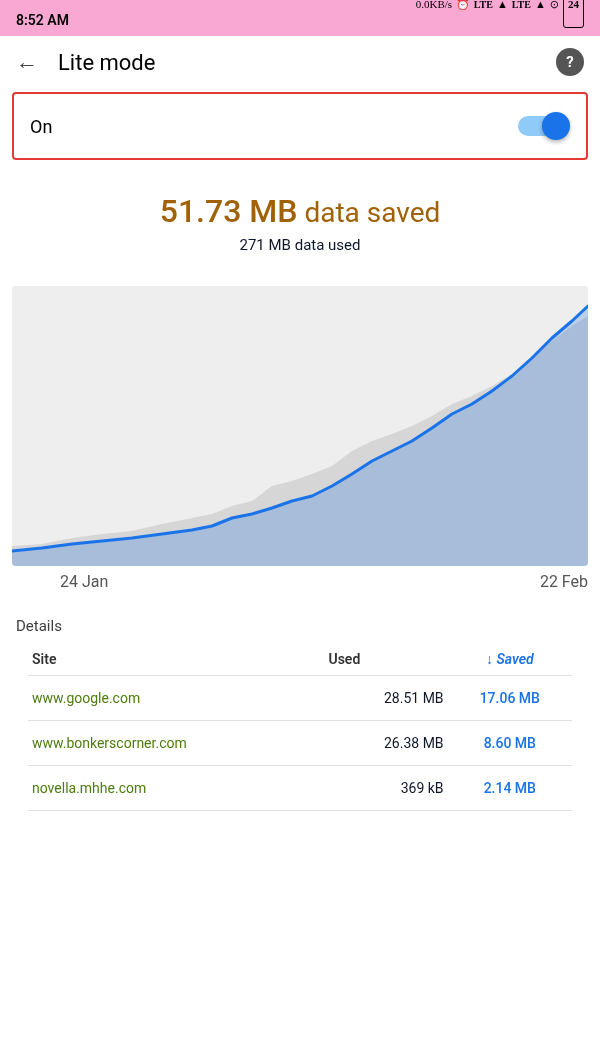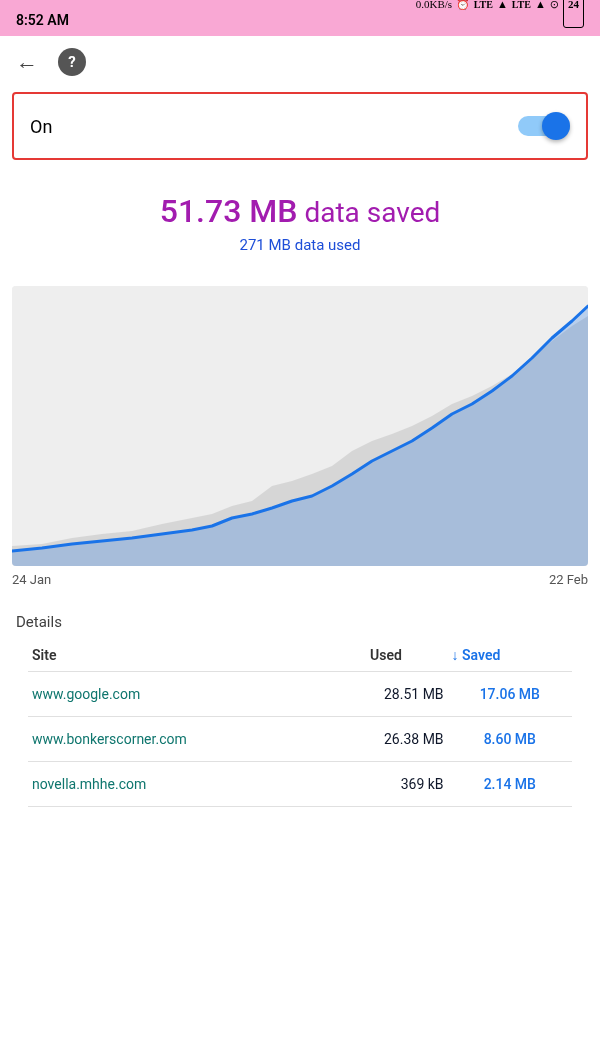--- a/index.html
+++ b/index.html
@@ -116,52 +116,53 @@
       box-shadow: 0 2px 4px rgba(0,0,0,0.3);
     }
 
     
     .data-saved-section {
       text-align: center;
       padding: 28px 16px 16px;
     }
     .data-saved-main {
       font-size: 28px;
-      color: #a21caf;
+      color: #a16207;
       font-weight: 400;
     }
     .data-saved-main .amount {
       font-size: 32px;
       font-weight: 500;
     }
     .data-used-sub {
       font-size: 15px;
-      color: #1d4ed8;
+      color: #0f172a;
       margin-top: 6px;
     }
 
     
     .chart-container {
       margin: 16px 12px 0;
       background: #f0f0f0;
       border-radius: 4px;
       overflow: hidden;
       height: 280px;
       position: relative;
     }
     .chart-svg {
       width: 100%;
       height: 100%;
     }
     .chart-labels {
       display: flex;
       justify-content: space-between;
       padding: 6px 12px;
-      font-size: 13px;
+      font-size: 16px;
       color: #555;
+      margin-left: 48px;
     }
 
     
     .details-link {
       padding: 20px 16px 8px;
       font-size: 15px;
       color: #404040;
       cursor: pointer;
     }
 
@@ -176,30 +177,31 @@
     }
     .data-table th {
       text-align: left;
       font-size: 14px;
       font-weight: 600;
       color: #333;
       padding: 8px 4px;
       border-bottom: 1.5px solid #e0e0e0;
     }
     .data-table th.right {
+      text-align: left;
+    }
+    .data-table th.saved-col {
       text-align: center;
-    }
-    .data-table th.saved-col {
-      text-align: left;
       color: #1a73e8;
+      font-style: italic;
     }
     .data-table td {
       padding: 14px 4px;
       font-size: 14px;
-      color: #0f766e;
+      color: #4d7c0f;
       border-bottom: 1px solid #e0e0e0;
     }
     .data-table td.right {
       text-align: right;
       color: #0f172a;
     }
     .data-table td.saved-val {
       text-align: center;
       color: #1a73e8;
       font-weight: 500;
@@ -217,20 +219,21 @@
     <span>▲</span>
     <span style="font-size:10px;font-weight:700;">LTE</span>
     <span>▲</span>
     <span>⊙</span>
     <span class="battery-box">24</span>
   </div>
 </div>
 
 <div class="header">
   <span class="back-arrow">←</span>
+  <span class="header-title">Lite mode</span>
   <div class="help-icon">?</div>
 </div>
 
 <div class="toggle-row">
   <span class="toggle-label">On</span>
   <div class="toggle-switch">
     <div class="toggle-track"></div>
     <div class="toggle-thumb"></div>
   </div>
 </div>

